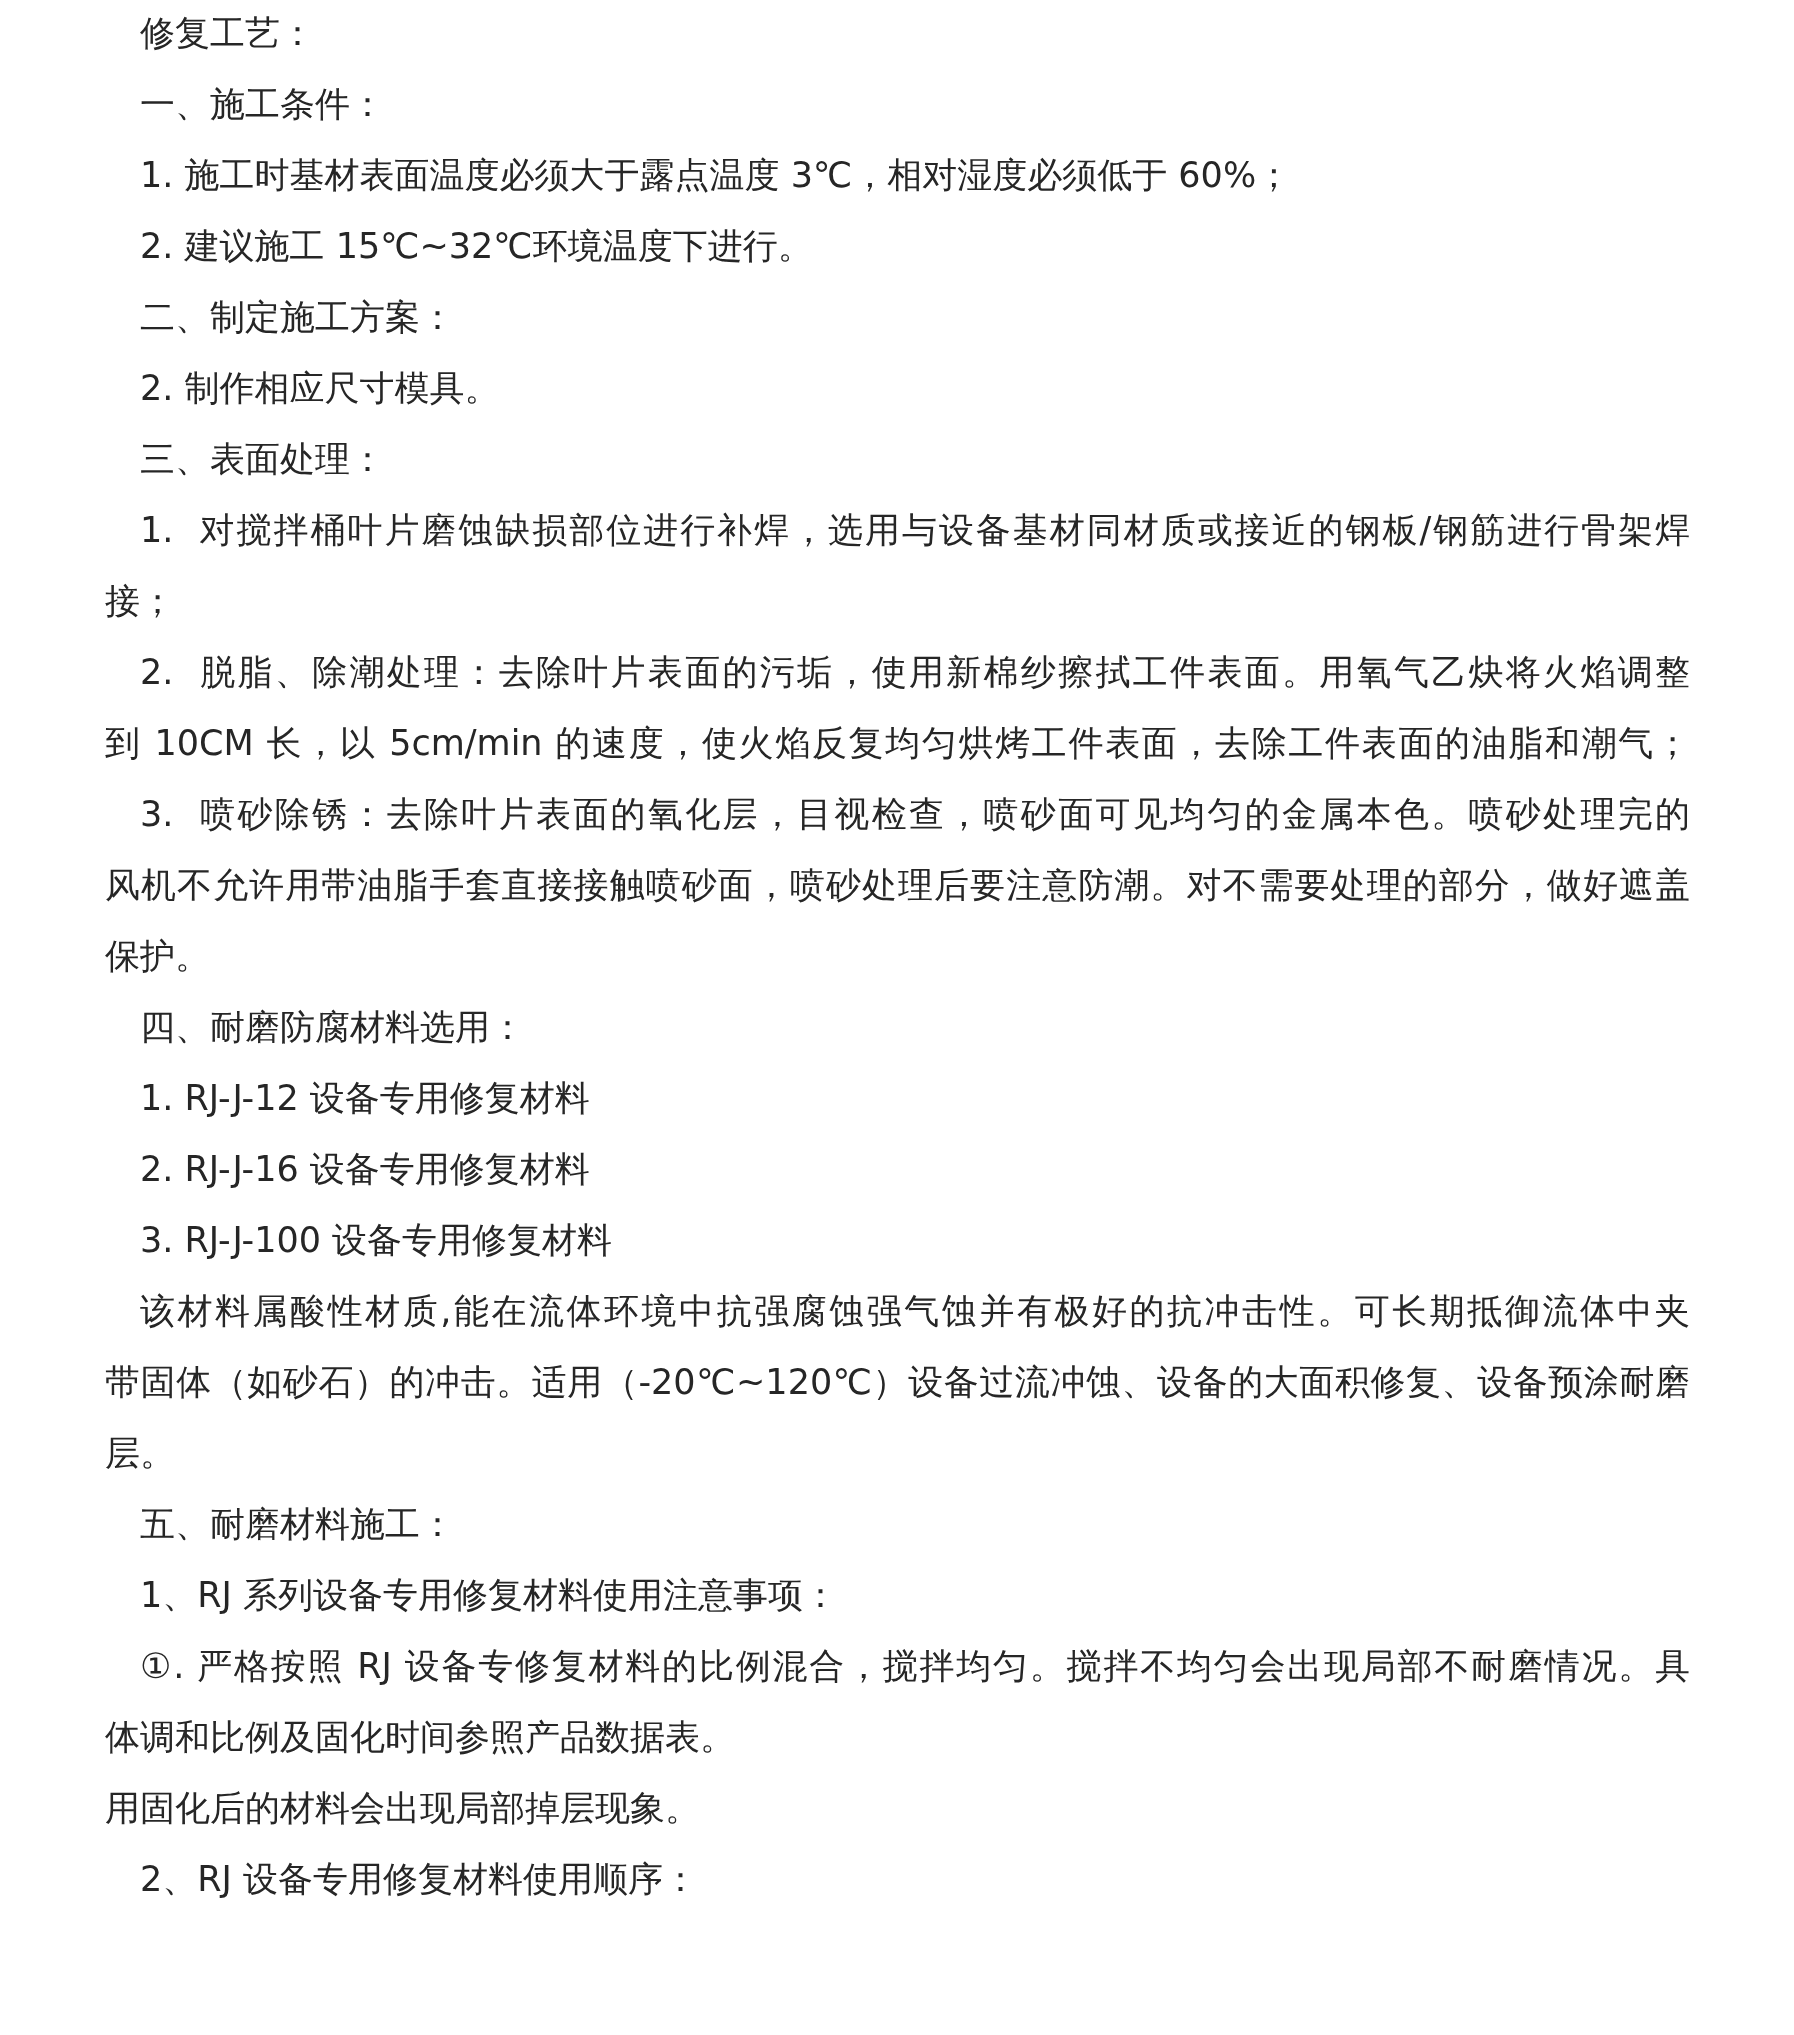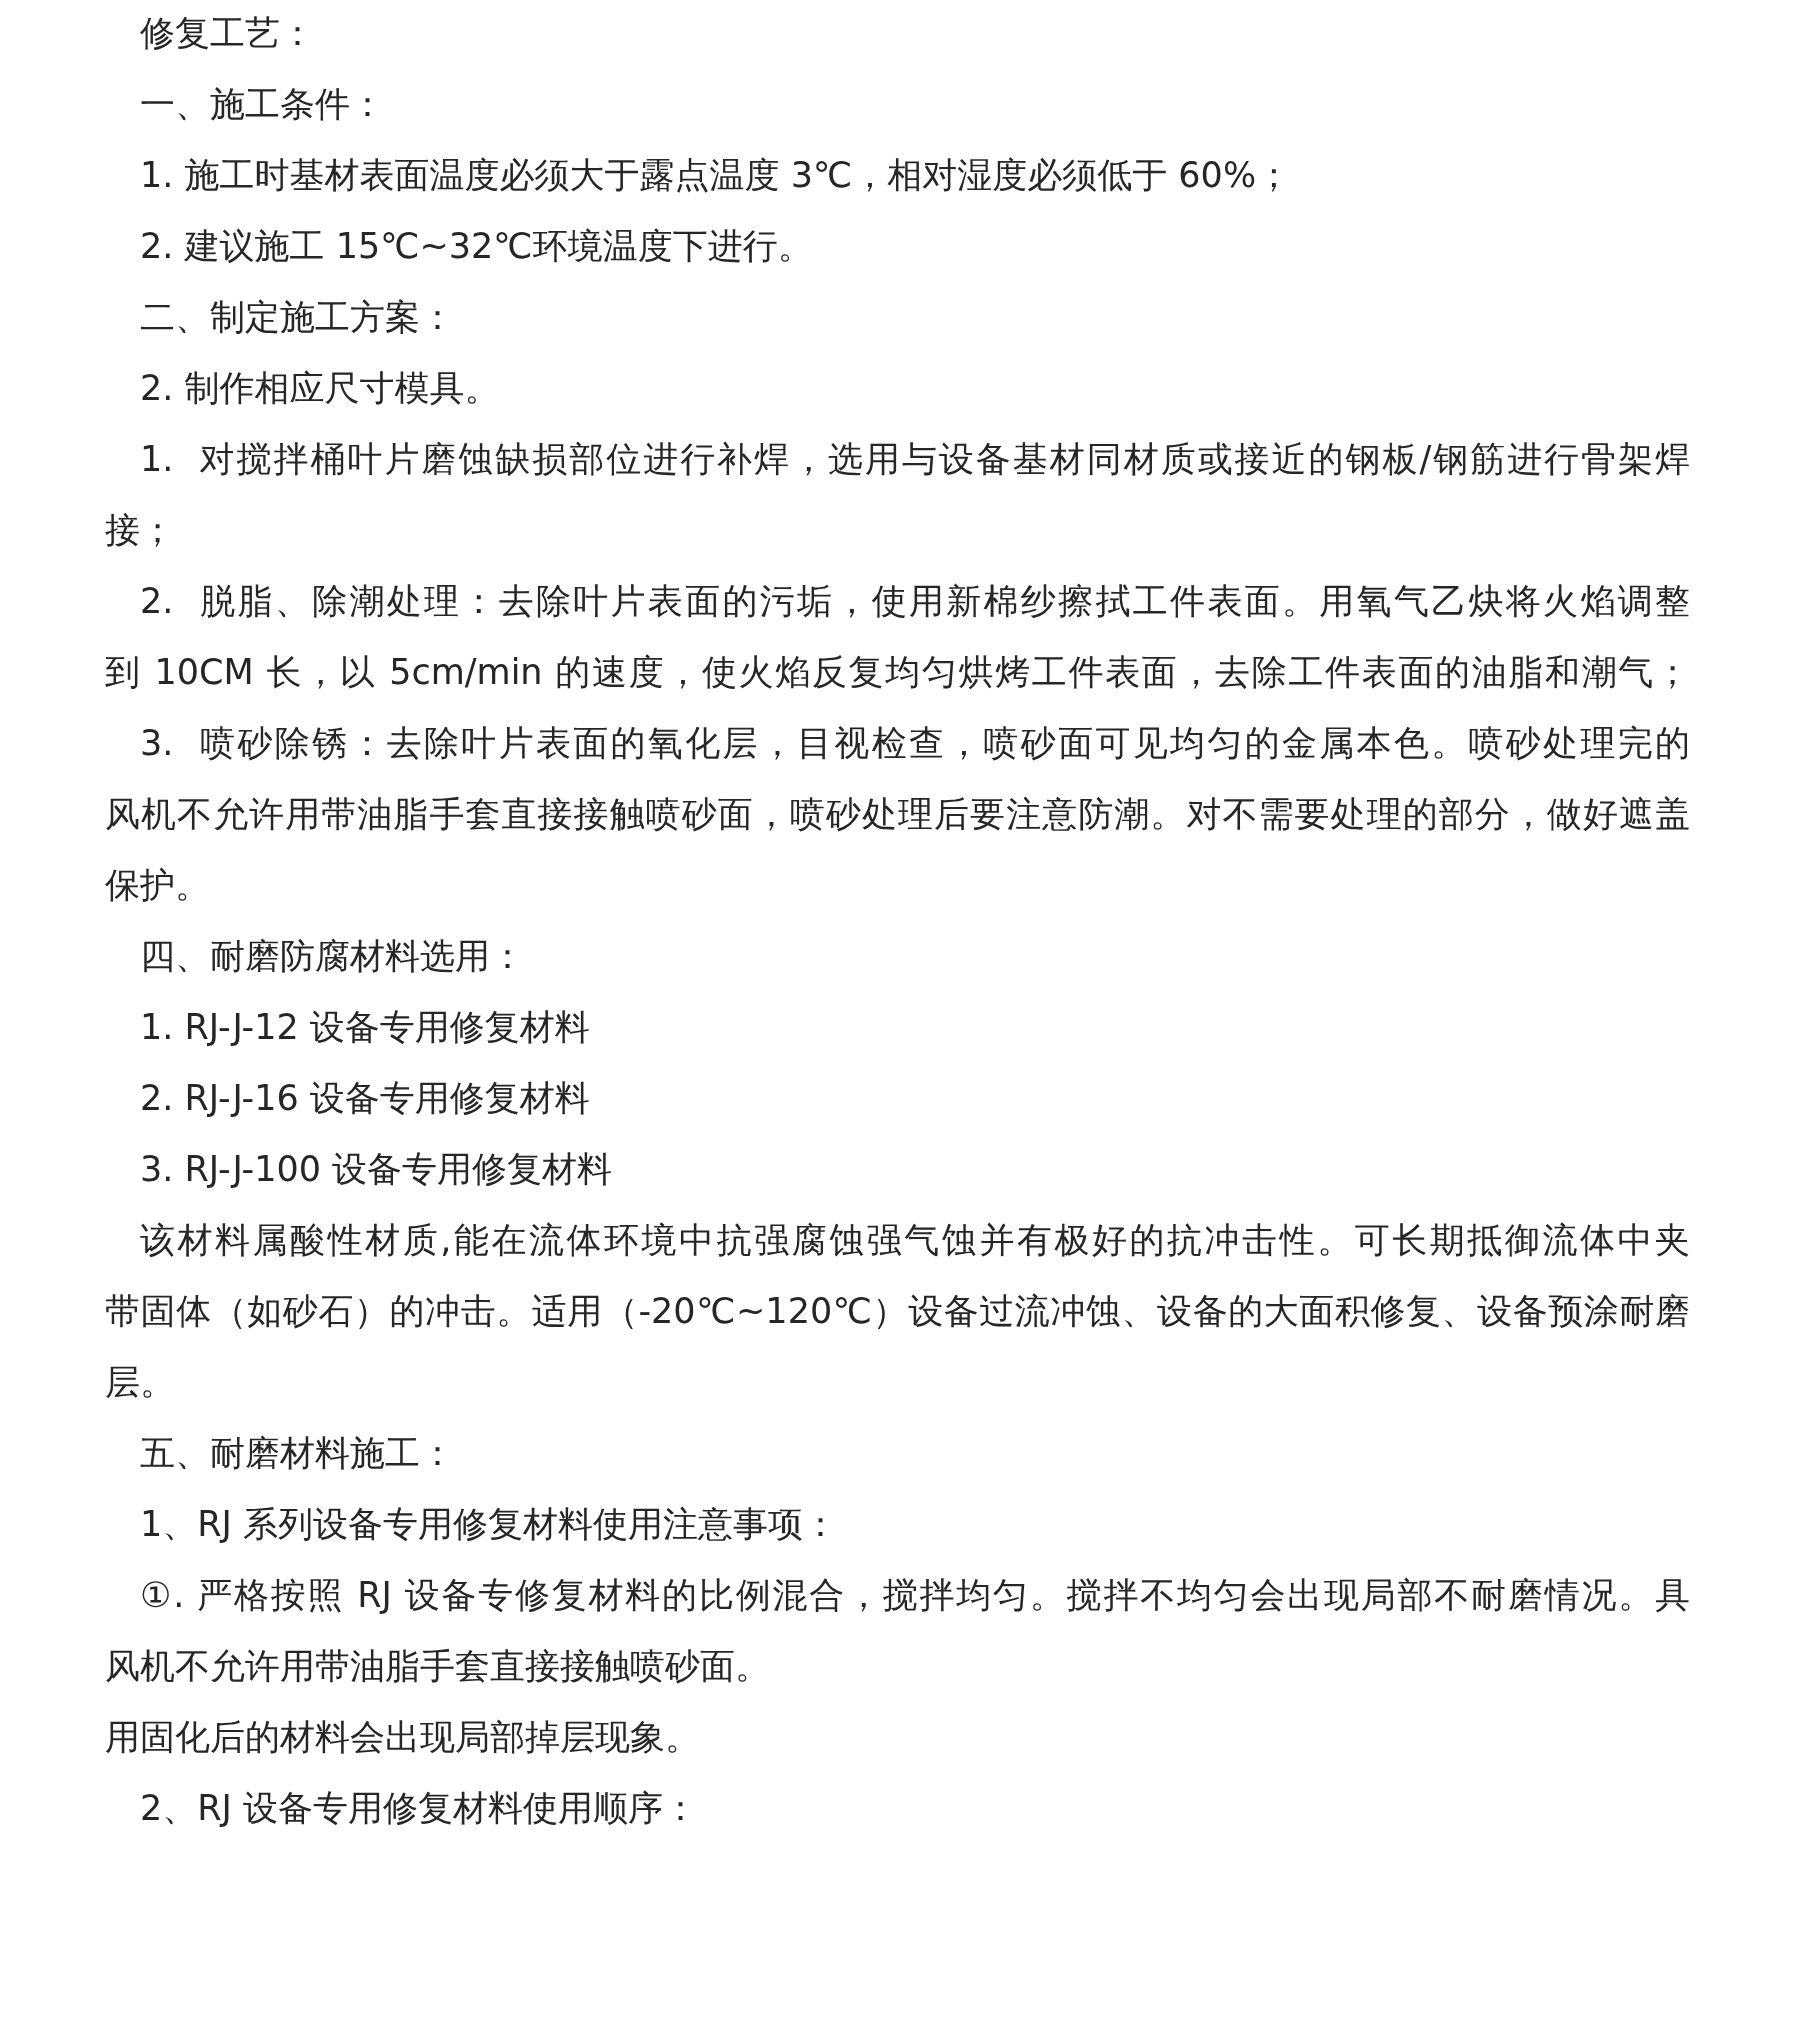--- a/index.html
+++ b/index.html
@@ -47,35 +47,36 @@
 
 <div class="page" style="background: rgb(255, 255, 255);">
   <div class="content" style="color: rgb(38, 38, 38);">
 
   <div class="doc-line indent">修复工艺：</div>
       <div class="doc-line indent">一、施工条件：</div>
       <div class="doc-line indent">1. 施工时基材表面温度必须大于露点温度 3℃，相对湿度必须低于 60%；</div>
       <div class="doc-line indent">2. 建议施工 15℃~32℃环境温度下进行。</div>
       <div class="doc-line indent">二、制定施工方案：</div>
       <div class="doc-line indent">2. 制作相应尺寸模具。</div>
+      <div class="doc-line indent">三、表面处理：</div>
       <div class="doc-line indent fill">1.  对搅拌桶叶片磨蚀缺损部位进行补焊，选用与设备基材同材质或接近的钢板/钢筋进行骨架焊</div>
       <div class="doc-line">接；</div>
       <div class="doc-line indent fill">2.  脱脂、除潮处理：去除叶片表面的污垢，使用新棉纱擦拭工件表面。用氧气乙炔将火焰调整</div>
       <div class="doc-line fill">到 10CM 长，以 5cm/min 的速度，使火焰反复均匀烘烤工件表面，去除工件表面的油脂和潮气；</div>
       <div class="doc-line indent fill">3.  喷砂除锈：去除叶片表面的氧化层，目视检查，喷砂面可见均匀的金属本色。喷砂处理完的</div>
       <div class="doc-line fill">风机不允许用带油脂手套直接接触喷砂面，喷砂处理后要注意防潮。对不需要处理的部分，做好遮盖</div>
       <div class="doc-line">保护。</div>
       <div class="doc-line indent">四、耐磨防腐材料选用：</div>
       <div class="doc-line indent">1. RJ-J-12 设备专用修复材料</div>
       <div class="doc-line indent">2. RJ-J-16 设备专用修复材料</div>
       <div class="doc-line indent">3. RJ-J-100 设备专用修复材料</div>
       <div class="doc-line indent fill">该材料属酸性材质,能在流体环境中抗强腐蚀强气蚀并有极好的抗冲击性。可长期抵御流体中夹</div>
       <div class="doc-line fill">带固体（如砂石）的冲击。适用（-20℃~120℃）设备过流冲蚀、设备的大面积修复、设备预涂耐磨</div>
       <div class="doc-line">层。</div>
       <div class="doc-line indent">五、耐磨材料施工：</div>
       <div class="doc-line indent">1、RJ 系列设备专用修复材料使用注意事项：</div>
       <div class="doc-line indent fill">①. 严格按照 RJ 设备专修复材料的比例混合，搅拌均匀。搅拌不均匀会出现局部不耐磨情况。具</div>
-      <div class="doc-line">风机不允许用带油脂手套直接接触喷砂面。</div>
+      <div class="doc-line">体调和比例及固化时间参照产品数据表。</div>
       <div class="doc-line">用固化后的材料会出现局部掉层现象。</div>
       <div class="doc-line indent">2、RJ 设备专用修复材料使用顺序：</div>
     </div>
 </div>
 
 
 </body></html>

